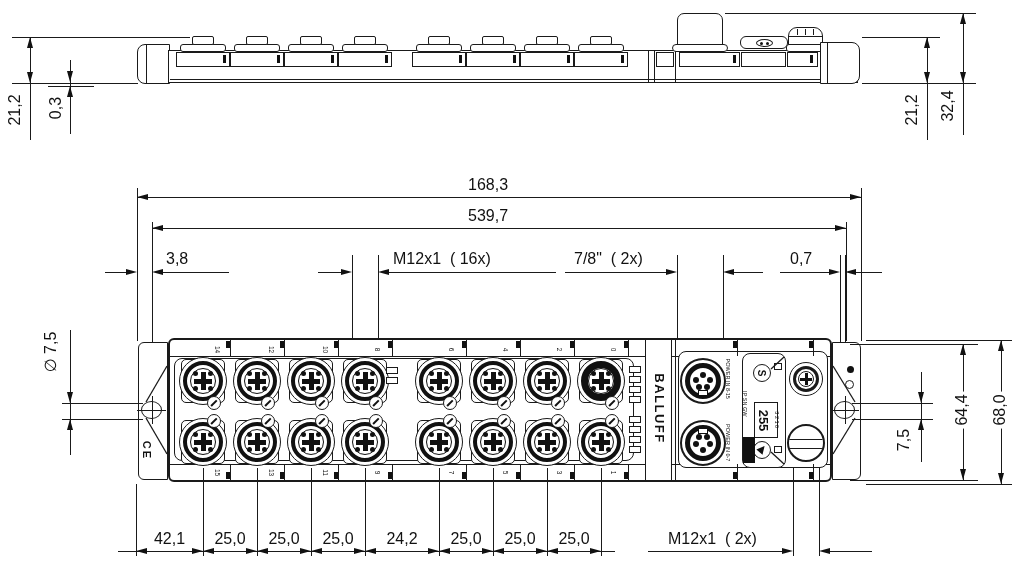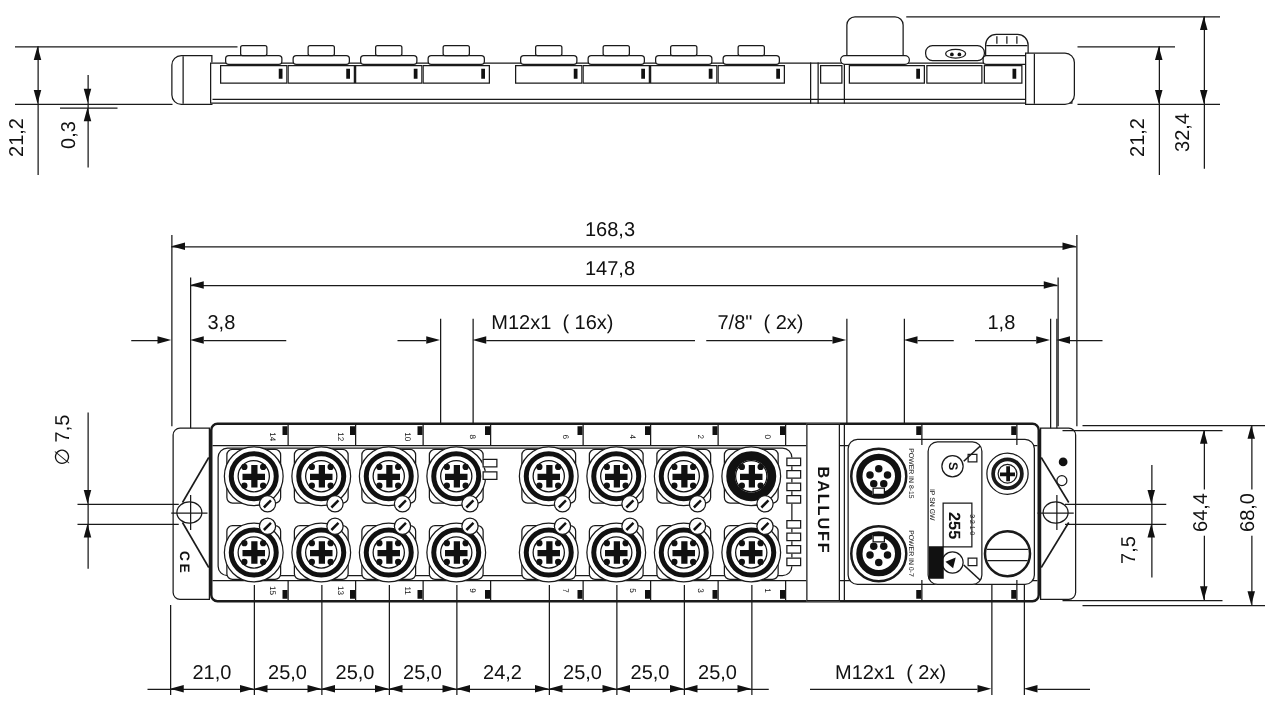--- a/index.html
+++ b/index.html
@@ -127,21 +127,21 @@
     <div class="vl" style="left:861px;top:188px;height:153px"></div>
     <div class="vl" style="left:152px;top:222px;height:180px"></div>
     <div class="vl" style="left:846px;top:222px;height:119px"></div>
     <div class="hl" style="left:137px;top:197px;width:724px"></div>
     <div class="ar ar-l" style="left:137px;top:193.5px"></div>
     <div class="ar ar-r" style="left:850px;top:193.5px"></div>
     <div class="lbl" style="left:468px;top:176px">168,3</div>
     <div class="hl" style="left:152px;top:228px;width:694px"></div>
     <div class="ar ar-l" style="left:152px;top:224.5px"></div>
     <div class="ar ar-r" style="left:835px;top:224.5px"></div>
-    <div class="lbl" style="left:468px;top:207px">147,8</div>
+    <div class="lbl" style="left:468px;top:207px">539,7</div>
 
     <div class="hl" style="left:105px;top:272px;width:22px"></div>
     <div class="ar ar-r" style="left:126px;top:268.5px"></div>
     <div class="ar ar-l" style="left:152px;top:268.5px"></div>
     <div class="hl" style="left:163px;top:272px;width:66px"></div>
     <div class="lbl" style="left:166px;top:250px">3,8</div>
 
     <div class="vl" style="left:352px;top:255px;height:107px"></div>
     <div class="vl" style="left:378px;top:255px;height:107px"></div>
     <div class="hl" style="left:318px;top:272px;width:23px"></div>
@@ -157,21 +157,21 @@
     <div class="ar ar-l" style="left:723px;top:268.5px"></div>
     <div class="hl" style="left:734px;top:272px;width:29px"></div>
     <div class="lbl" style="left:574px;top:250px">7/8"  ( 2x)</div>
 
     <div class="vl" style="left:840px;top:255px;height:105px"></div>
     <div class="vl" style="left:845px;top:255px;height:105px"></div>
     <div class="hl" style="left:780px;top:272px;width:49px"></div>
     <div class="ar ar-r" style="left:829px;top:268.5px"></div>
     <div class="ar ar-l" style="left:845px;top:268.5px"></div>
     <div class="hl" style="left:856px;top:272px;width:26px"></div>
-    <div class="lbl" style="left:790px;top:250px">1,8</div>
+    <div class="lbl" style="left:790px;top:250px">0,7</div>
   </div>
 
   <div class="layer">
 
     <div class="box" style="left:138px;top:342px;width:30px;height:138px;border-radius:6px 0 0 6px"></div>
     <div class="box" style="left:832px;top:342px;width:29px;height:138px;border-radius:0 6px 6px 0"></div>
 
     <div class="box thick" style="left:168px;top:338px;width:664px;height:144px;border-radius:6px"></div>
     <div class="hl" style="left:170px;top:356px;width:660px"></div>
     <div class="hl" style="left:170px;top:464px;width:660px"></div>
@@ -524,21 +524,21 @@
     <div class="ar ar-u" style="left:997.5px;top:340px"></div>
     <div class="ar ar-d" style="left:997.5px;top:473px"></div>
     <div class="rlab onln" style="left:981px;top:402px">68,0</div>
   </div>
 
   <div class="layer">
     <div class="hl" style="left:118px;top:551px;width:497px"></div>
     <div id="gen-bottom" class="layer">
         <div style="position: absolute; left: 136px; top: 484px; width: 0px; height: 72px; border-left: 1.2px solid rgb(26, 26, 26);"></div>
         <div style="position: absolute; left: 136px; top: 547.5px; width: 0px; height: 0px; border-top: 3.5px solid transparent; border-bottom: 3.5px solid transparent; border-right: 11px solid rgb(17, 17, 17);"></div>
-        <div style="position: absolute; left: 147.5px; top: 530px; width: 44px; text-align: center; font-size: 16px; color: rgb(17, 17, 17);">21,0</div>
+        <div style="position: absolute; left: 147.5px; top: 530px; width: 44px; text-align: center; font-size: 16px; color: rgb(17, 17, 17);">42,1</div>
         <div style="position: absolute; left: 203px; top: 468px; width: 0px; height: 88px; border-left: 1.2px solid rgb(26, 26, 26);"></div>
         <div style="position: absolute; left: 192px; top: 547.5px; width: 0px; height: 0px; border-top: 3.5px solid transparent; border-bottom: 3.5px solid transparent; border-left: 11px solid rgb(17, 17, 17);"></div>
         <div style="position: absolute; left: 203px; top: 547.5px; width: 0px; height: 0px; border-top: 3.5px solid transparent; border-bottom: 3.5px solid transparent; border-right: 11px solid rgb(17, 17, 17);"></div>
         <div style="position: absolute; left: 208px; top: 530px; width: 44px; text-align: center; font-size: 16px; color: rgb(17, 17, 17);">25,0</div>
         <div style="position: absolute; left: 257px; top: 468px; width: 0px; height: 88px; border-left: 1.2px solid rgb(26, 26, 26);"></div>
         <div style="position: absolute; left: 246px; top: 547.5px; width: 0px; height: 0px; border-top: 3.5px solid transparent; border-bottom: 3.5px solid transparent; border-left: 11px solid rgb(17, 17, 17);"></div>
         <div style="position: absolute; left: 257px; top: 547.5px; width: 0px; height: 0px; border-top: 3.5px solid transparent; border-bottom: 3.5px solid transparent; border-right: 11px solid rgb(17, 17, 17);"></div>
         <div style="position: absolute; left: 262px; top: 530px; width: 44px; text-align: center; font-size: 16px; color: rgb(17, 17, 17);">25,0</div>
         <div style="position: absolute; left: 311px; top: 468px; width: 0px; height: 88px; border-left: 1.2px solid rgb(26, 26, 26);"></div>
         <div style="position: absolute; left: 300px; top: 547.5px; width: 0px; height: 0px; border-top: 3.5px solid transparent; border-bottom: 3.5px solid transparent; border-left: 11px solid rgb(17, 17, 17);"></div>

